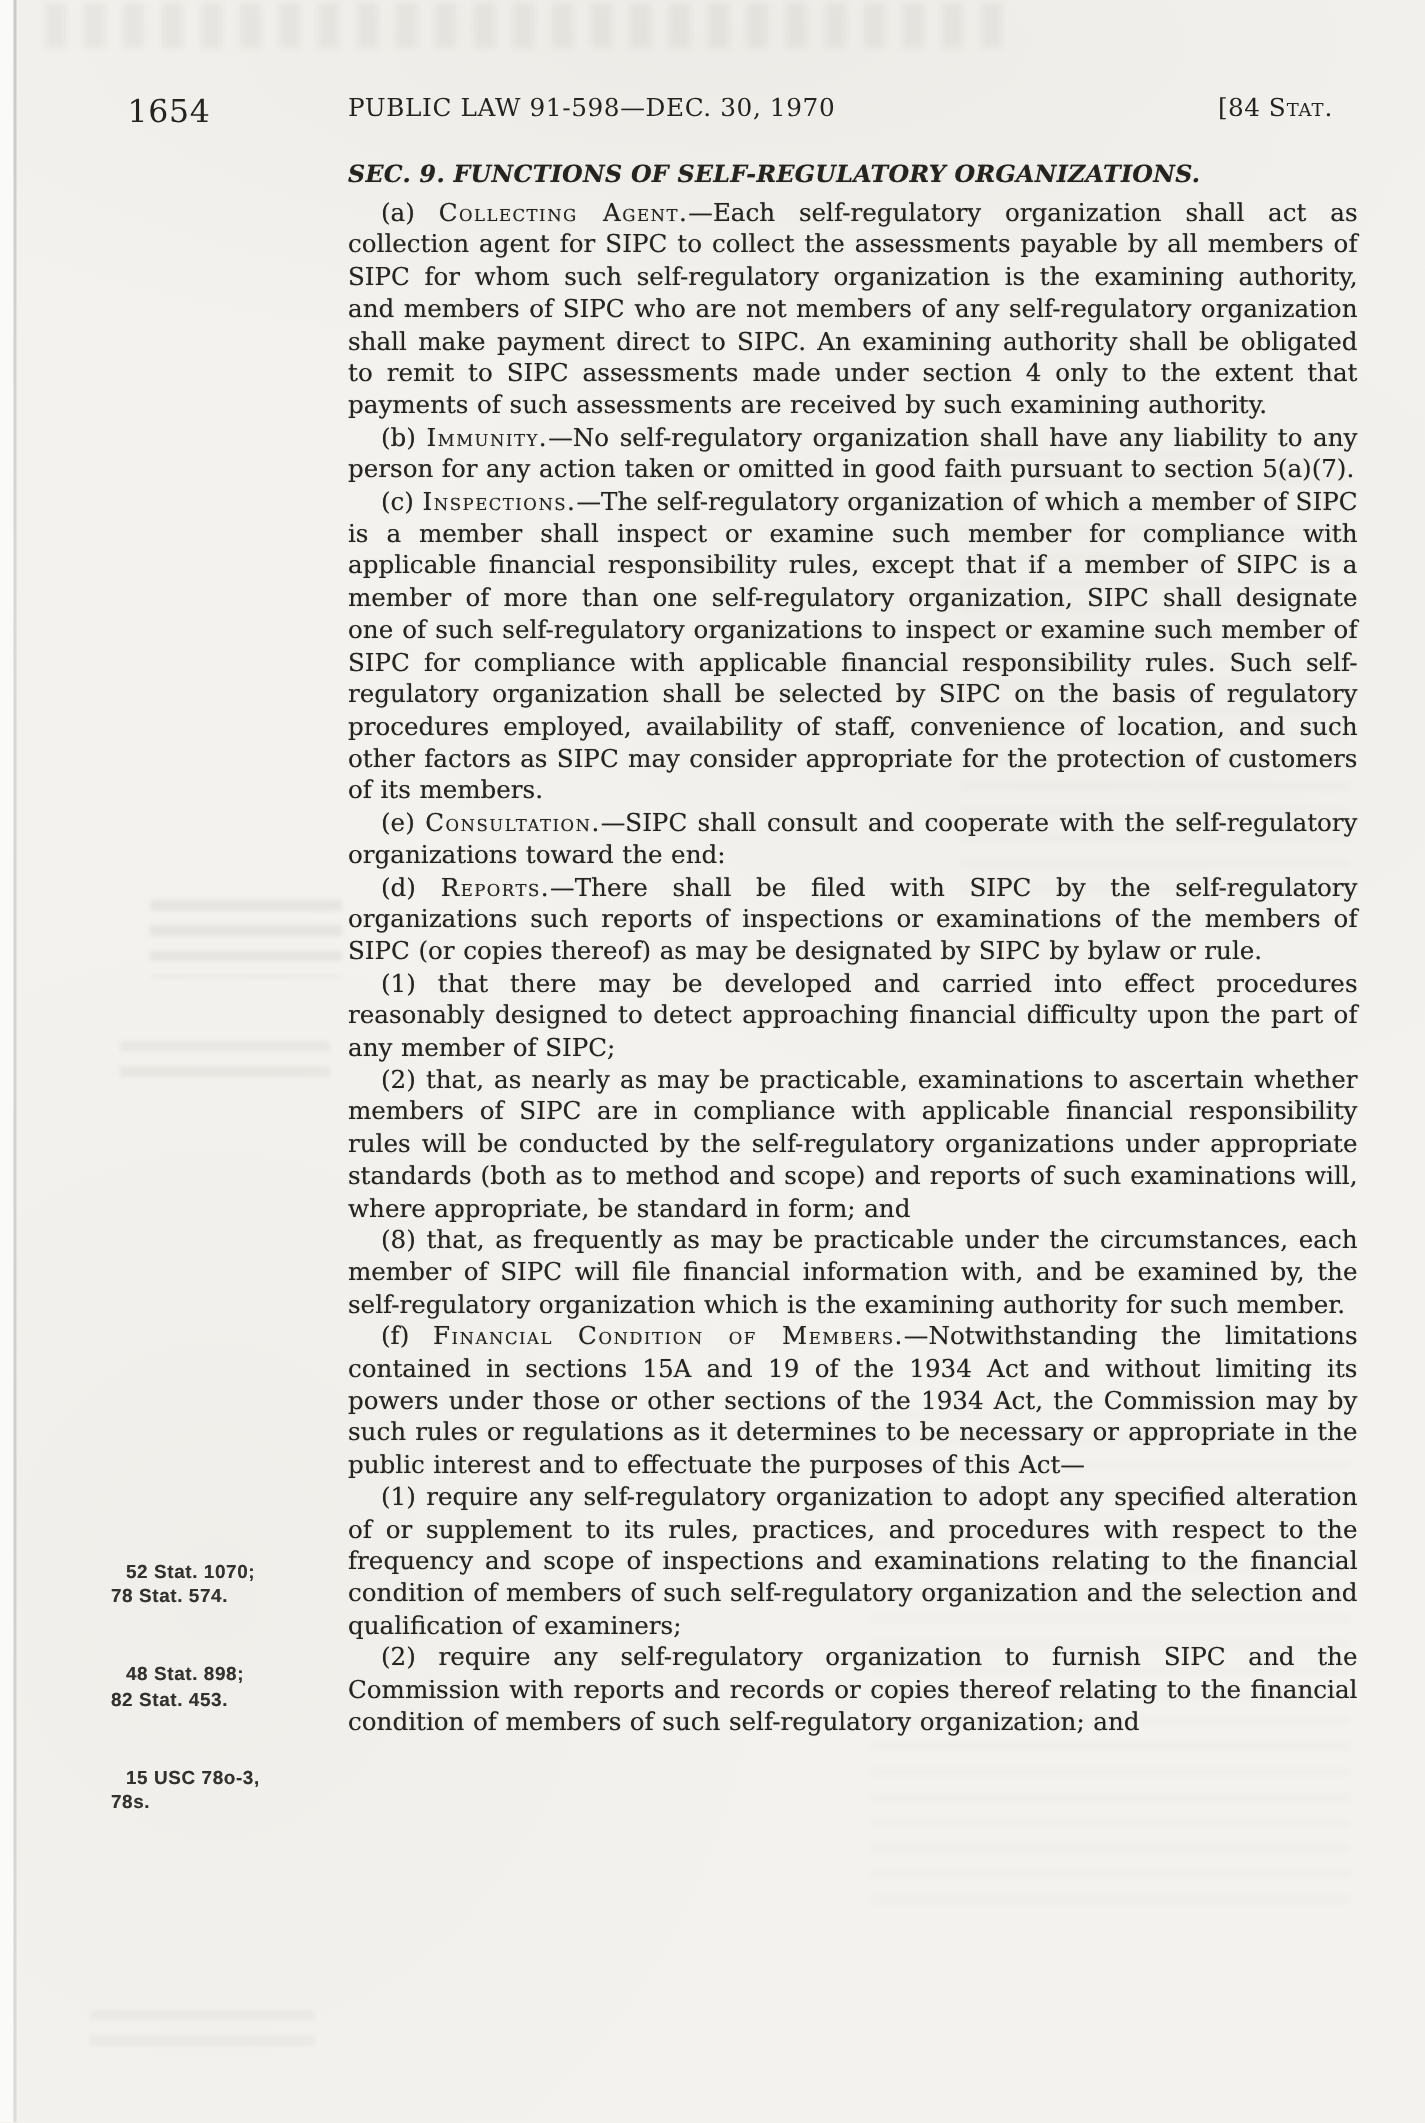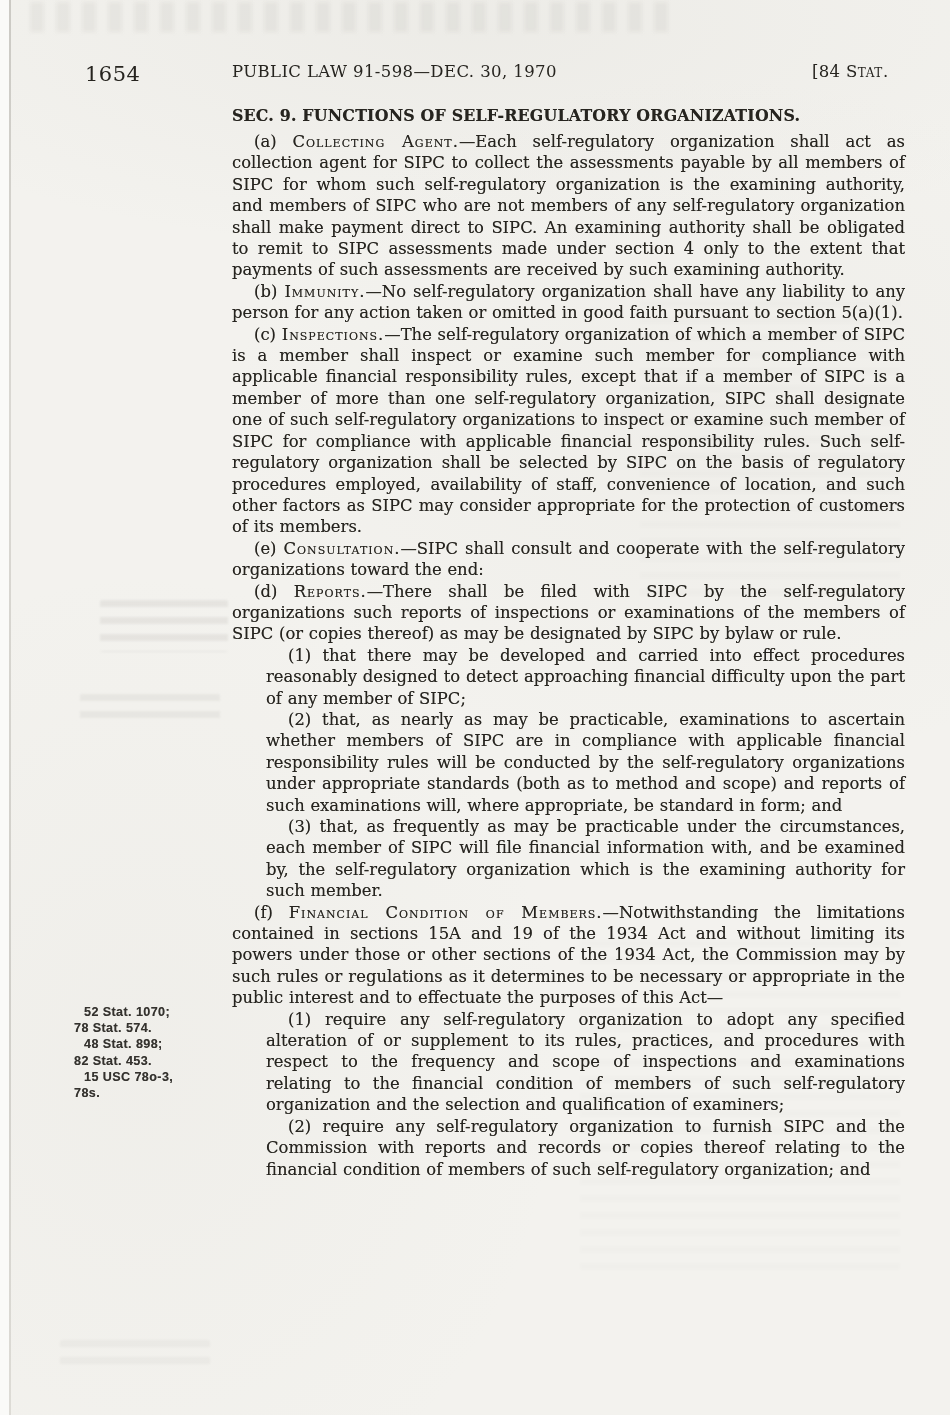--- a/index.html
+++ b/index.html
@@ -43,38 +43,39 @@
     font-size: 16.5px; letter-spacing: 0.3px;
   }
   .sc { font-variant: small-caps; letter-spacing: 0.6px; }
   .content {
     position: absolute; left: 232px; top: 106px; width: 673px;
   }
   .section-heading {
     font-size: 15.8px; font-weight: bold; letter-spacing: 0.2px;
     margin: 0 0 6px 0;
     text-shadow: 0 0 0.5px rgba(35,33,28,0.55);
+    font-style: italic;
   }
   .para, .clause {
     margin: 0; text-align: justify;
     font-size: 16.4px; line-height: 21.4px;
     text-shadow: 0 0 0.5px rgba(35,33,28,0.5);
     word-spacing: 0.5px;
   }
   .para { text-indent: 22px; }
-  .clause { margin-left: 34px; text-indent: 22px; }
+  .clause { text-indent: 22px; }
   .para .sc { letter-spacing: 1px; }
   .margin-notes {
     position: absolute; left: 74px; top: 1004px; width: 152px;
     font-family: "Liberation Sans", sans-serif;
     font-size: 12.6px; font-weight: bold; line-height: 16.2px;
     letter-spacing: 0.4px; color: #34322e;
     text-shadow: 0 0 0.4px rgba(52,50,46,0.5);
   }
-  .margin-note-line.indented { padding-left: 10px; }
+  .margin-note-line.indented { padding-left: 10px; margin-top: 36px; }
   .ghost {
     position: absolute;
     background: repeating-linear-gradient(to bottom, rgba(125,123,116,0.20) 0 7px, transparent 7px 17px);
     filter: blur(1.3px);
     border-radius: 2px;
   }
   .ghost-1 { left: 100px; top: 600px; width: 128px; height: 52px; opacity: .55; }
   .ghost-2 { left: 80px;  top: 694px; width: 140px; height: 32px; opacity: .45; }
   .ghost-3 { left: 60px;  top: 1340px; width: 150px; height: 30px; opacity: .30; }
   .ghost-4 { left: 640px; top: 300px;  width: 260px; height: 300px; opacity: .10; }
@@ -95,31 +96,31 @@
 
 <div class="page-number">1654</div>
 <div class="running-header">PUBLIC LAW 91-598—DEC. 30, 1970</div>
 <div class="statute-volume"><span>[84 </span><span class="sc">Stat.</span></div>
 
 <div class="content">
   <h2 class="section-heading">SEC. 9. FUNCTIONS OF SELF-REGULATORY ORGANIZATIONS.</h2>
 
   <p class="para"><span>(a)</span> <span class="sc">Collecting Agent.</span><span>—Each self-regulatory organization shall act as collection agent for SIPC to collect the assessments payable by all members of SIPC for whom such self-regulatory organization is the examining authority, and members of SIPC who are not members of any self-regulatory organization shall make payment direct to SIPC. An examining authority shall be obligated to remit to SIPC assessments made under section 4 only to the extent that payments of such assessments are received by such examining authority.</span></p>
 
-  <p class="para"><span>(b)</span> <span class="sc">Immunity.</span><span>—No self-regulatory organization shall have any liability to any person for any action taken or omitted in good faith pursuant to section 5(a)(1).</span></p>
+  <p class="para"><span>(b)</span> <span class="sc">Immunity.</span><span>—No self-regulatory organization shall have any liability to any person for any action taken or omitted in good faith pursuant to section 5(a)(7).</span></p>
 
   <p class="para"><span>(c)</span> <span class="sc">Inspections.</span><span>—The self-regulatory organization of which a member of SIPC is a member shall inspect or examine such member for compliance with applicable financial responsibility rules, except that if a member of SIPC is a member of more than one self-regulatory organization, SIPC shall designate one of such self-regulatory organizations to inspect or examine such member of SIPC for compliance with applicable financial responsibility rules. Such self-regulatory organization shall be selected by SIPC on the basis of regulatory procedures employed, availability of staff, convenience of location, and such other factors as SIPC may consider appropriate for the protection of customers of its members.</span></p>
 
   <p class="para"><span>(e)</span> <span class="sc">Consultation.</span><span>—SIPC shall consult and cooperate with the self-regulatory organizations toward the end:</span></p>
 
   <p class="para"><span>(d)</span> <span class="sc">Reports.</span><span>—There shall be filed with SIPC by the self-regulatory organizations such reports of inspections or examinations of the members of SIPC (or copies thereof) as may be designated by SIPC by bylaw or rule.</span></p>
 
   <p class="clause">(1) that there may be developed and carried into effect procedures reasonably designed to detect approaching financial difficulty upon the part of any member of SIPC;</p>
   <p class="clause">(2) that, as nearly as may be practicable, examinations to ascertain whether members of SIPC are in compliance with applicable financial responsibility rules will be conducted by the self-regulatory organizations under appropriate standards (both as to method and scope) and reports of such examinations will, where appropriate, be standard in form; and</p>
-  <p class="clause">(3) that, as frequently as may be practicable under the circumstances, each member of SIPC will file financial information with, and be examined by, the self-regulatory organization which is the examining authority for such member.</p>
+  <p class="clause">(8) that, as frequently as may be practicable under the circumstances, each member of SIPC will file financial information with, and be examined by, the self-regulatory organization which is the examining authority for such member.</p>
 
   <p class="para"><span>(f)</span> <span class="sc">Financial Condition of Members.</span><span>—Notwithstanding the limitations contained in sections 15A and 19 of the 1934 Act and without limiting its powers under those or other sections of the 1934 Act, the Commission may by such rules or regulations as it determines to be necessary or appropriate in the public interest and to effectuate the purposes of this Act—</span></p>
 
   <p class="clause">(1) require any self-regulatory organization to adopt any specified alteration of or supplement to its rules, practices, and procedures with respect to the frequency and scope of inspections and examinations relating to the financial condition of members of such self-regulatory organization and the selection and qualification of examiners;</p>
   <p class="clause">(2) require any self-regulatory organization to furnish SIPC and the Commission with reports and records or copies thereof relating to the financial condition of members of such self-regulatory organization; and</p>
 </div>
 
 <div class="margin-notes">
   <div class="margin-note-line indented">52 Stat. 1070;</div>
   <div class="margin-note-line">78 Stat. 574.</div>

